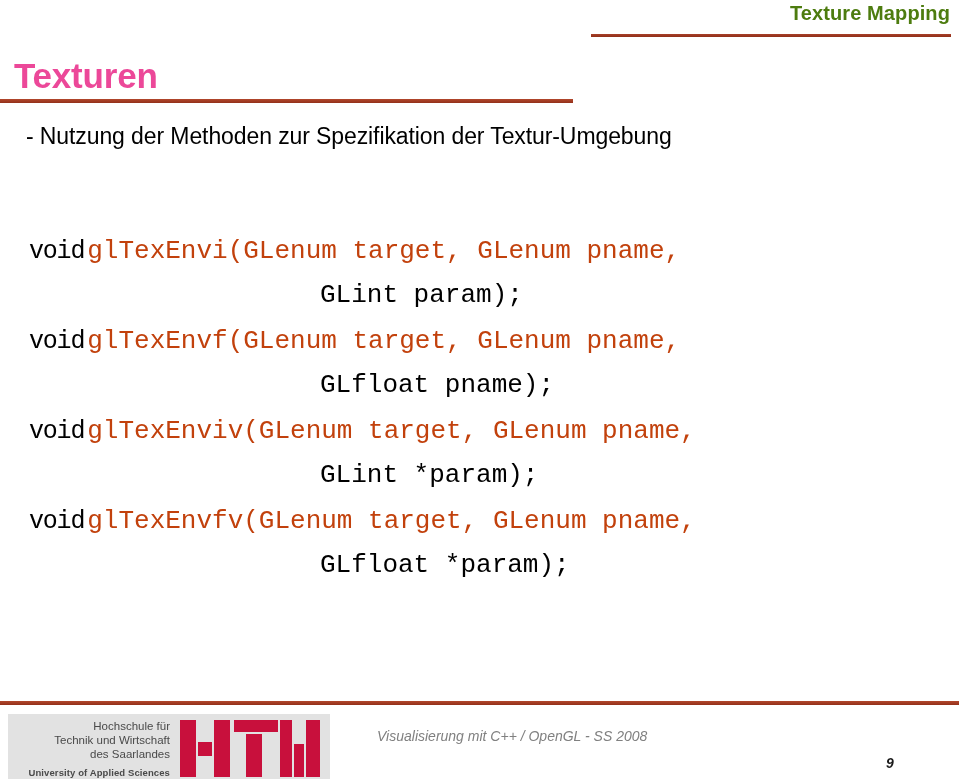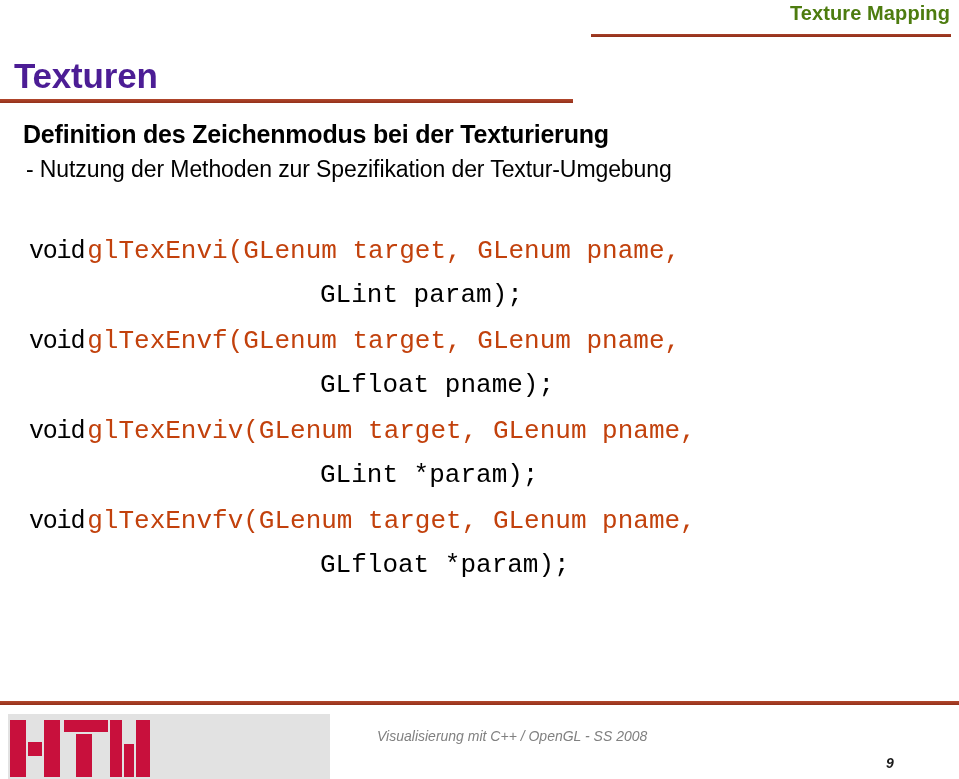--- a/index.html
+++ b/index.html
@@ -39,21 +39,21 @@
   }
 
   
   .slide-title {
     position: absolute;
     top: 56px;
     left: 14px;
     font-family: "Liberation Sans", sans-serif;
     font-size: 35px;
     font-weight: bold;
-    color: #4c1d95;
+    color: #ec4899;
     letter-spacing: -0.2px;
     white-space: nowrap;
   }
   .title-rule {
     position: absolute;
     top: 99px;
     left: 0px;
     width: 573px;
     height: 4px;
     background: #a33a20;
@@ -214,21 +214,20 @@
 </head>
 <body>
 
 <div class="header-title">Texture Mapping</div>
 <div class="header-rule"></div>
 
 <div class="slide-title">Texturen</div>
 <div class="title-rule"></div>
 
 <div class="content">
-  <div class="heading-line">Definition des Zeichenmodus bei der Texturierung</div>
   <div class="sub-line">- Nutzung der Methoden zur Spezifikation der Textur-Umgebung</div>
 </div>
 
 <div class="code-block">
 
   <div class="sig">
     <div class="sig-first">
       <span class="kw-void">void</span>
       <span class="fn-sig">glTexEnvi(GLenum target, GLenum pname,</span>
     </div>
@@ -257,20 +256,27 @@
       <span class="fn-sig">glTexEnvfv(GLenum target, GLenum pname,</span>
     </div>
     <div class="sig-second">GLfloat *param);</div>
   </div>
 
 </div>
 
 <div class="footer-rule"></div>
 
 <div class="logo">
+  <div class="logo-text">
+    <div class="logo-line">Hochschule für</div>
+    <div class="logo-line">Technik und Wirtschaft</div>
+    <div class="logo-line">des Saarlandes</div>
+    <div class="logo-divider"></div>
+    <div class="logo-sub">University of Applied Sciences</div>
+  </div>
   <div class="logo-mark">
     <svg width="152" height="65" viewBox="0 0 152 65" xmlns="http://www.w3.org/2000/svg">
       <g fill="#c8103c">
 
         <rect x="2" y="6" width="16" height="57"></rect>
         <rect x="20" y="28" width="14" height="14"></rect>
         <rect x="36" y="6" width="16" height="57"></rect>
 
         <rect x="56" y="6" width="44" height="12"></rect>
         <rect x="68" y="20" width="16" height="43"></rect>

